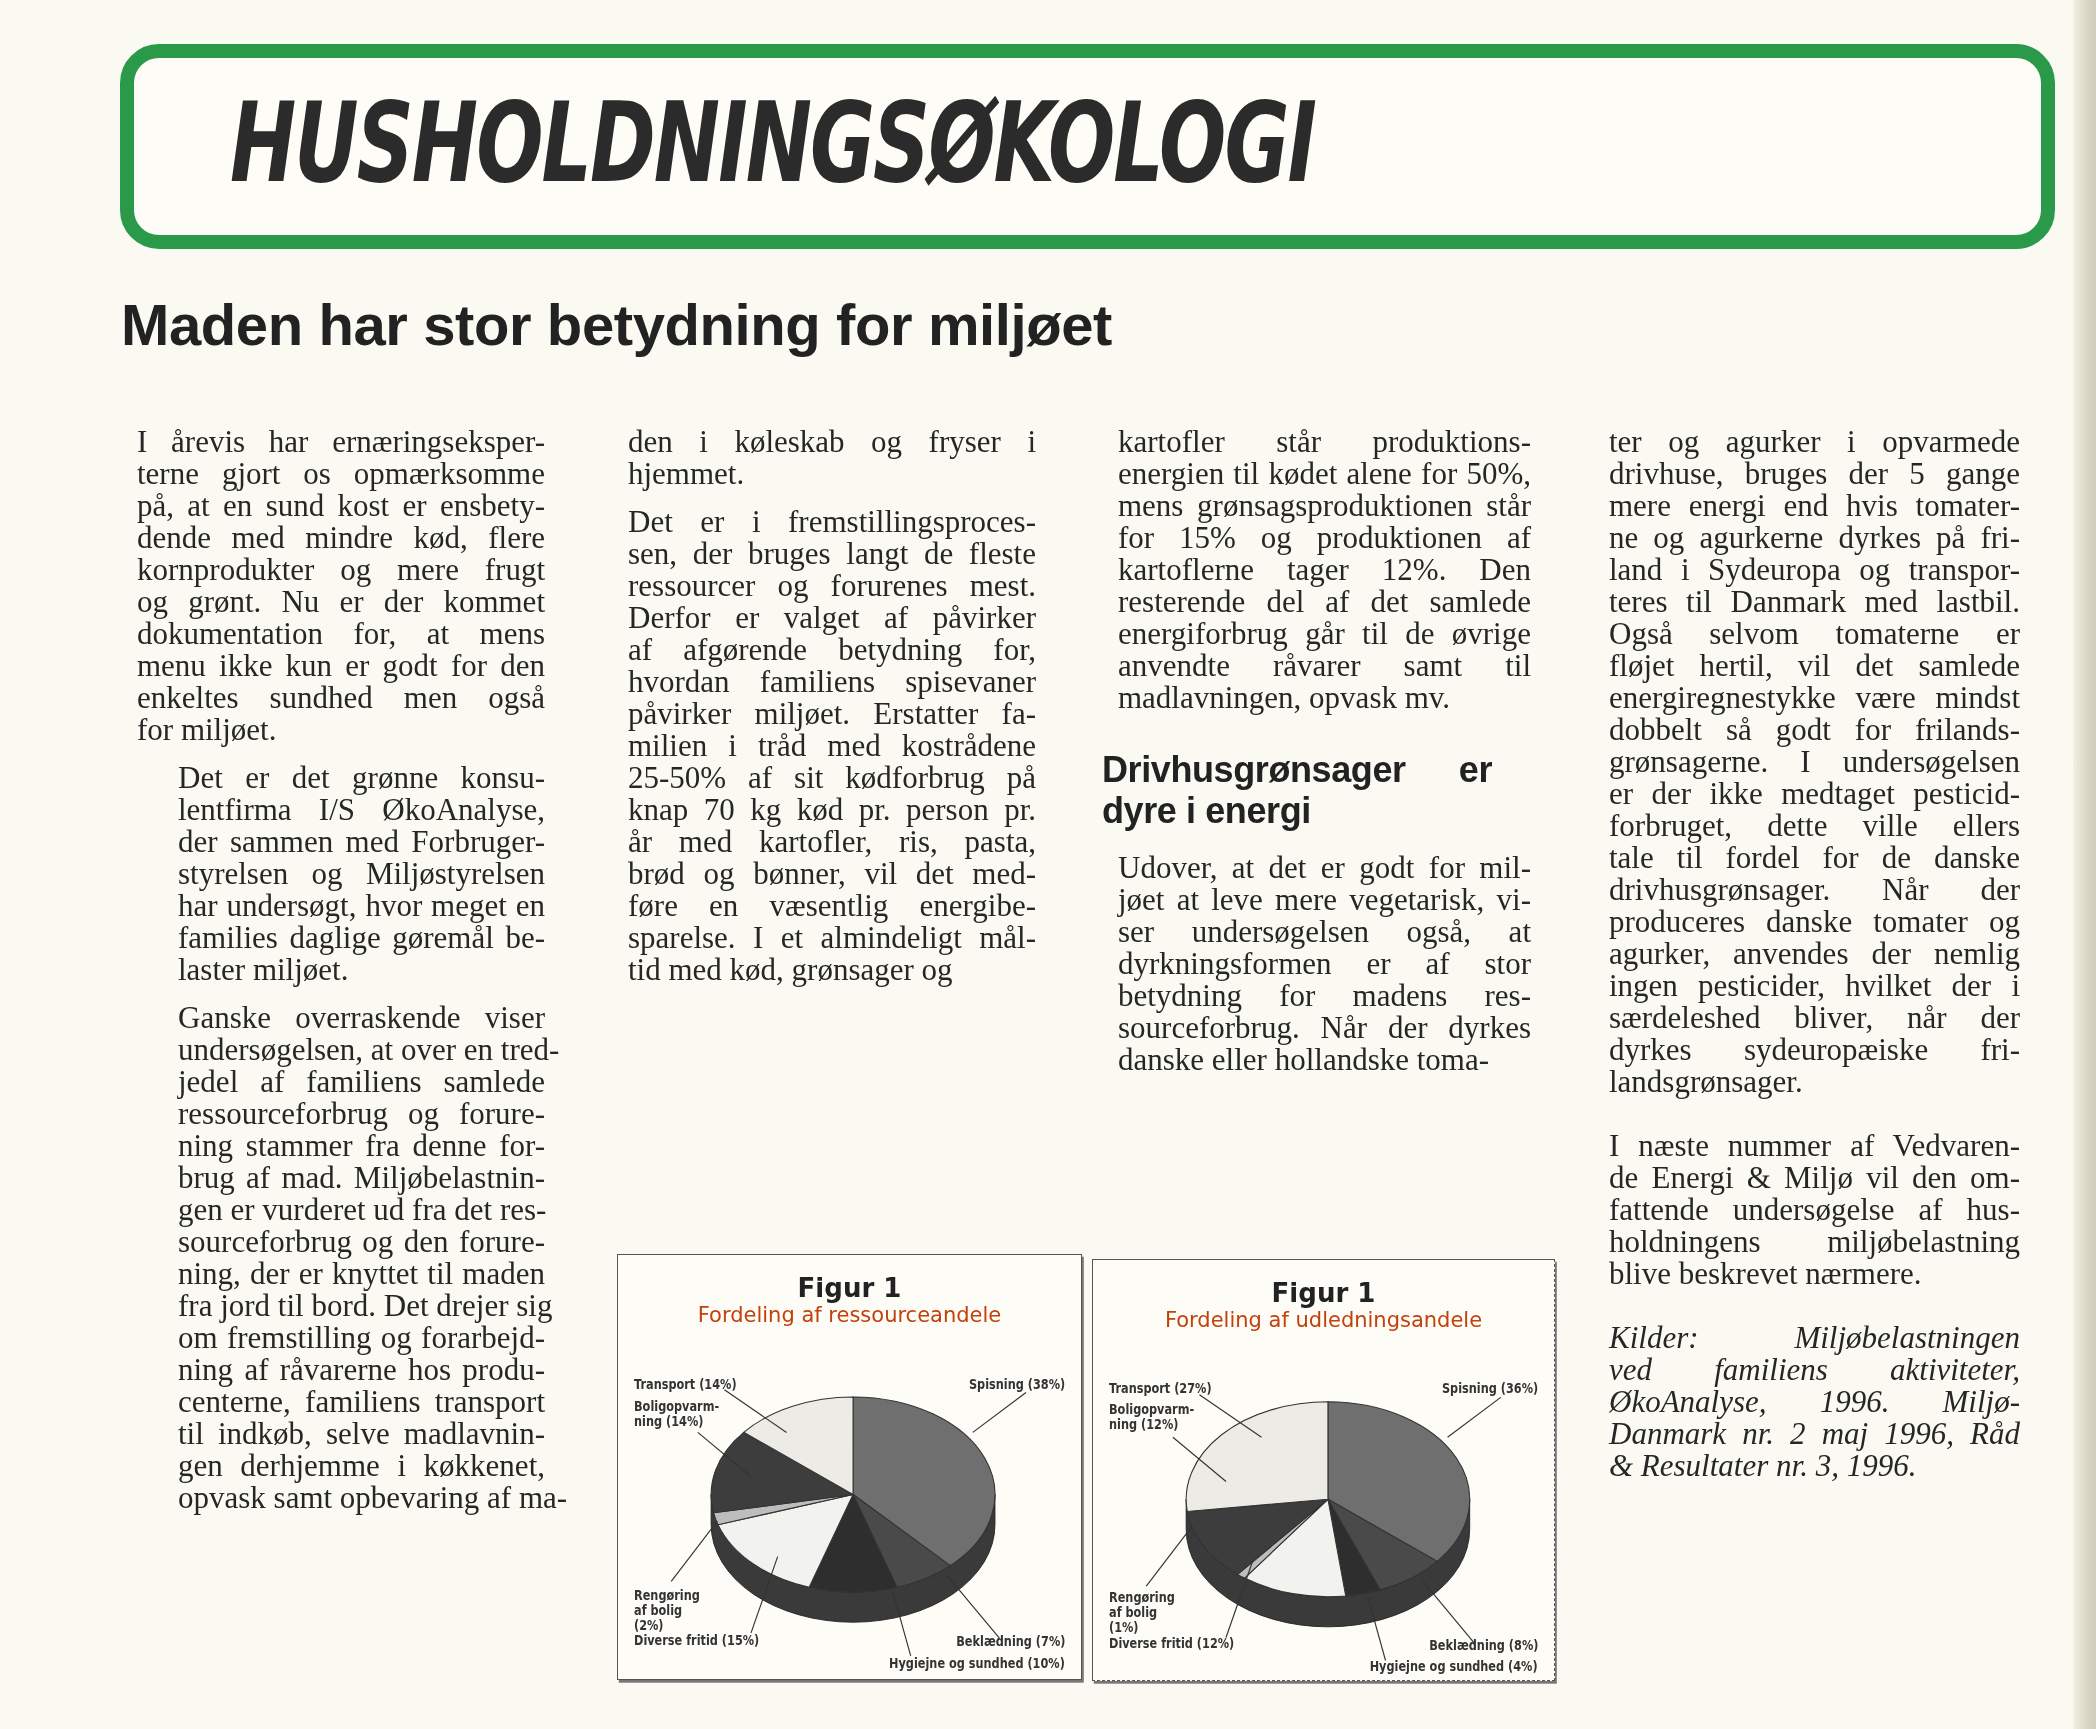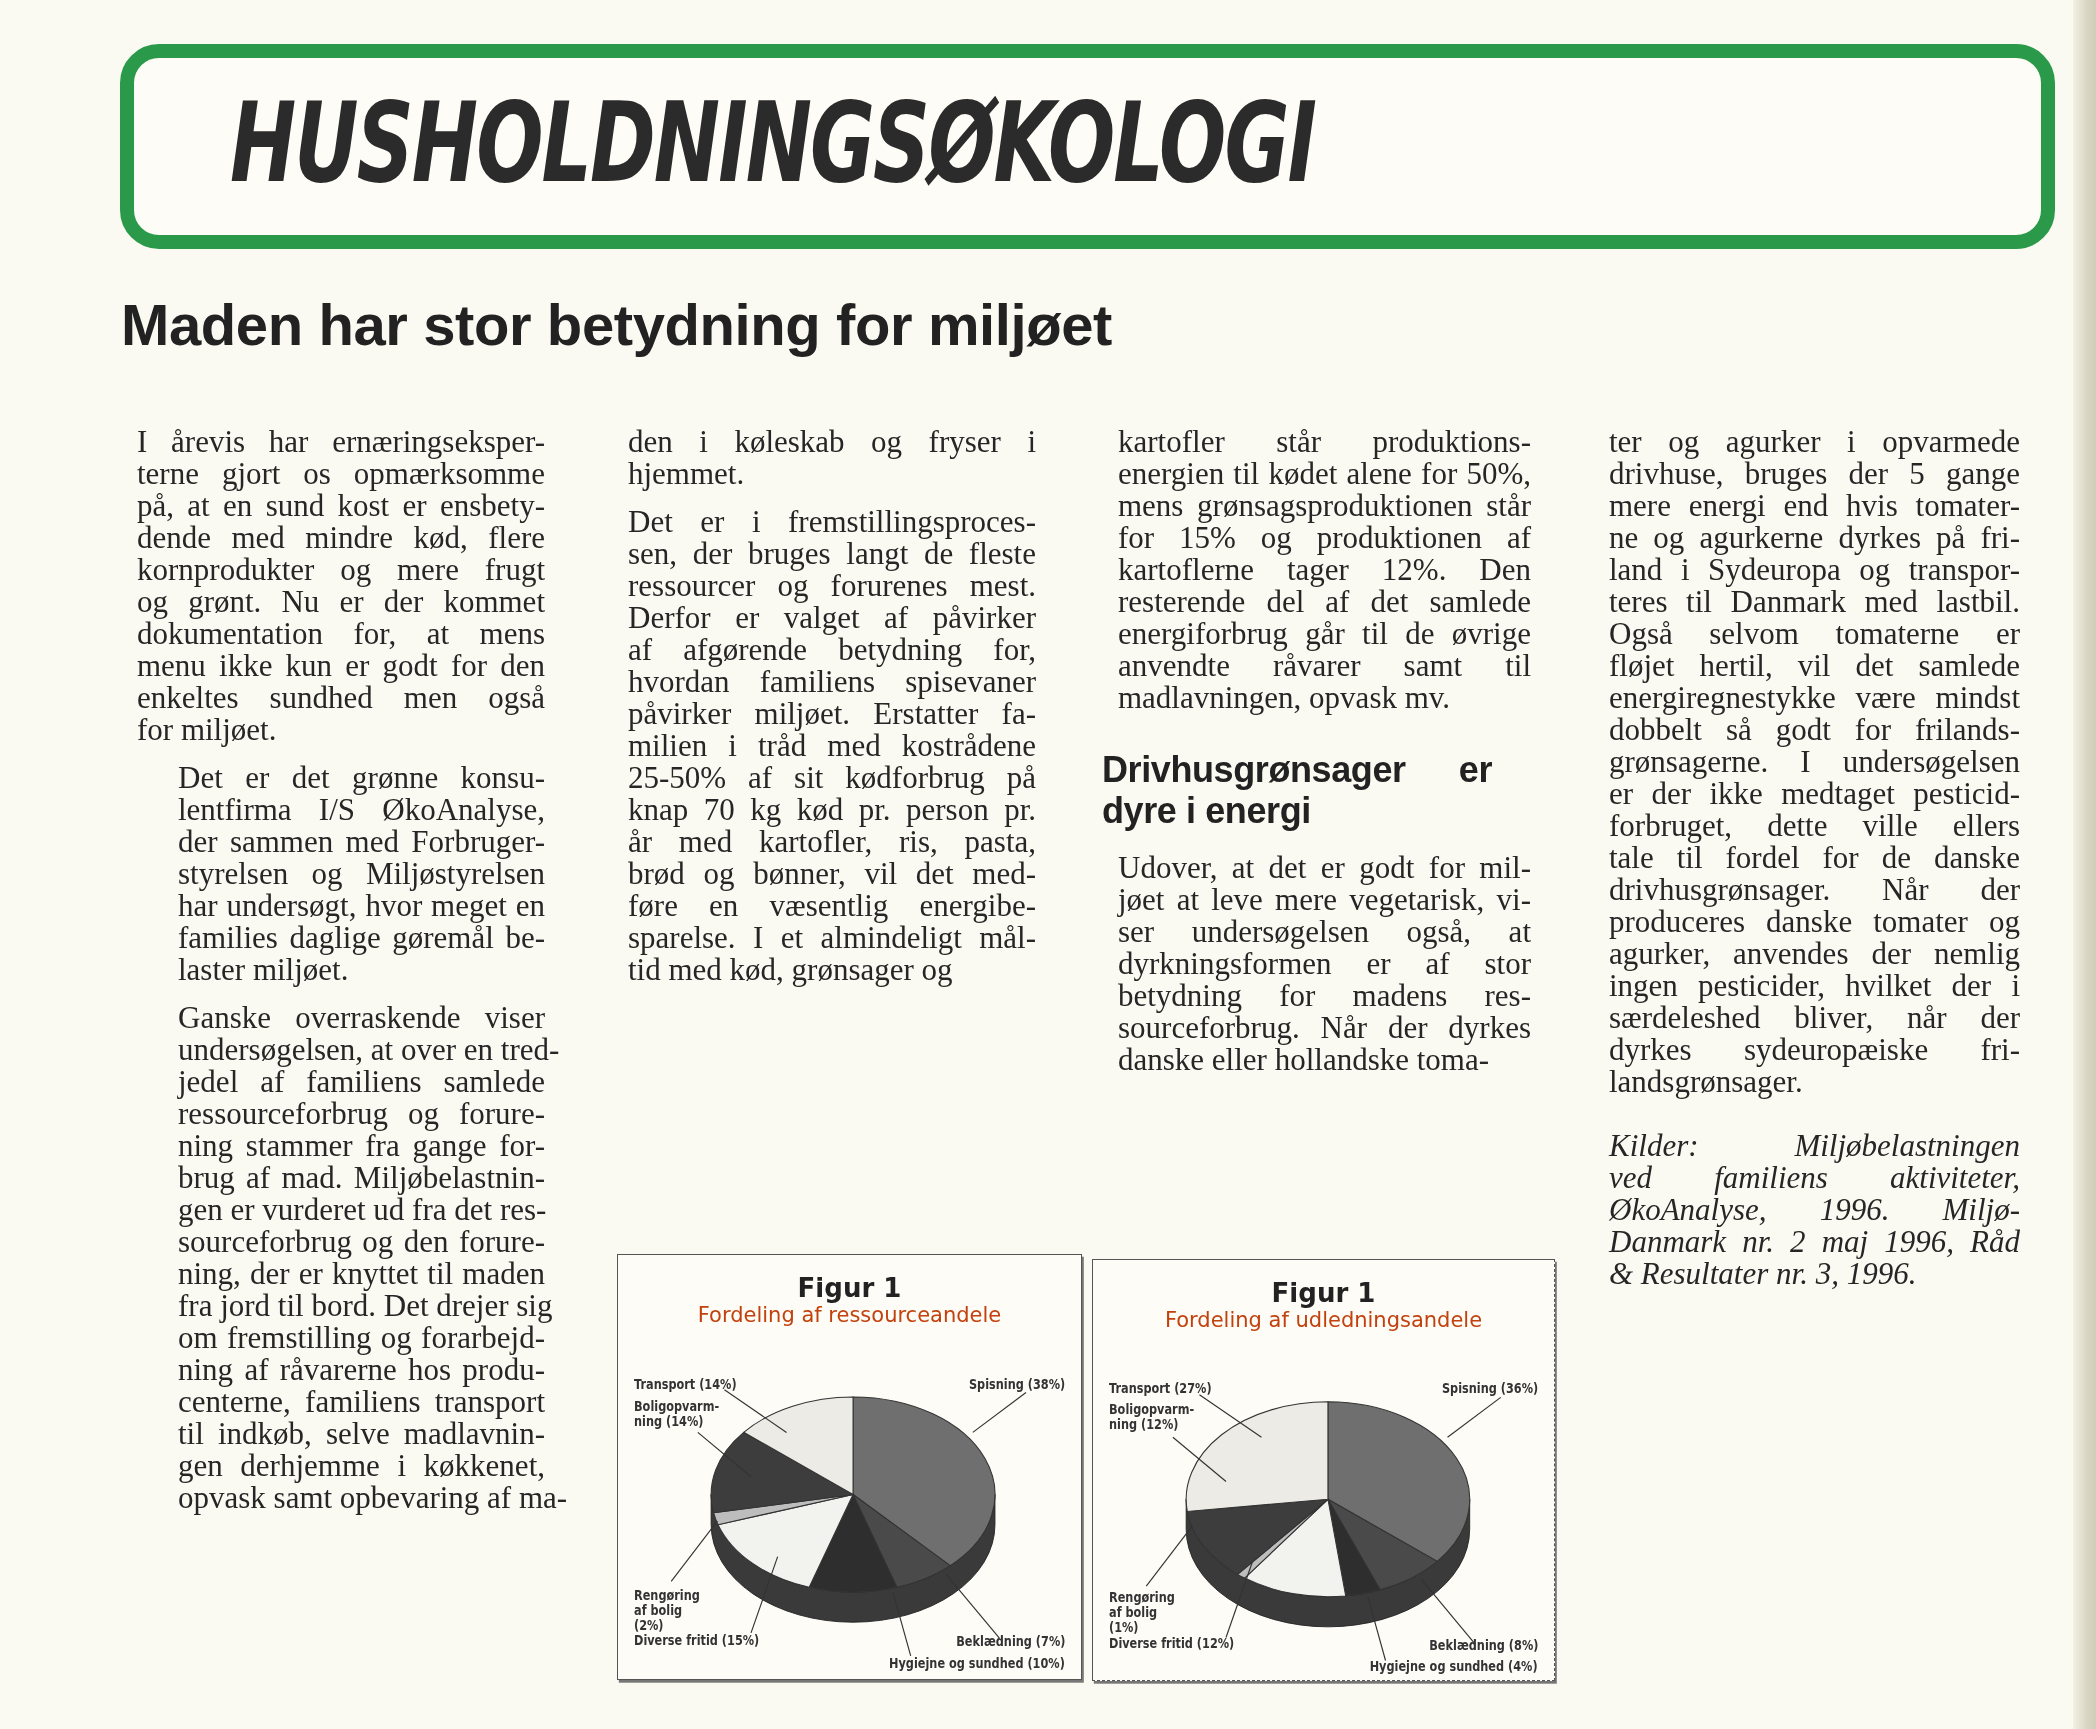--- a/index.html
+++ b/index.html
@@ -104,21 +104,21 @@
       <span class="line">styrelsen og Miljøstyrelsen</span>
       <span class="line">har undersøgt, hvor meget en</span>
       <span class="line">families daglige gøremål be-</span>
       <span class="line last">laster miljøet.</span>
     </p>
     <p class="indent">
       <span class="line">Ganske overraskende viser</span>
       <span class="line">undersøgelsen, at over en tred-</span>
       <span class="line">jedel af familiens samlede</span>
       <span class="line">ressourceforbrug og forure-</span>
-      <span class="line">ning stammer fra gange for-</span>
+      <span class="line">ning stammer fra denne for-</span>
       <span class="line">brug af mad. Miljøbelastnin-</span>
       <span class="line">gen er vurderet ud fra det res-</span>
       <span class="line">sourceforbrug og den forure-</span>
       <span class="line">ning, der er knyttet til maden</span>
       <span class="line">fra jord til bord. Det drejer sig</span>
       <span class="line">om fremstilling og forarbejd-</span>
       <span class="line">ning af råvarerne hos produ-</span>
       <span class="line">centerne, familiens transport</span>
       <span class="line">til indkøb, selve madlavnin-</span>
       <span class="line">gen derhjemme i køkkenet,</span>
@@ -187,20 +187,27 @@
       <span class="line">er der ikke medtaget pesticid-</span>
       <span class="line">forbruget, dette ville ellers</span>
       <span class="line">tale til fordel for de danske</span>
       <span class="line">drivhusgrønsager. Når der</span>
       <span class="line">produceres danske tomater og</span>
       <span class="line">agurker, anvendes der nemlig</span>
       <span class="line">ingen pesticider, hvilket der i</span>
       <span class="line">særdeleshed bliver, når der</span>
       <span class="line">dyrkes sydeuropæiske fri-</span>
       <span class="line last">landsgrønsager.</span>
+    </p>
+    <p style="margin-top: 32px;">
+      <span class="line">I næste nummer af Vedvaren-</span>
+      <span class="line">de Energi &amp; Miljø vil den om-</span>
+      <span class="line">fattende undersøgelse af hus-</span>
+      <span class="line">holdningens miljøbelastning</span>
+      <span class="line last">blive beskrevet nærmere.</span>
     </p>
     <p class="sources" style="margin-top: 32px;">
       <span class="line">Kilder: Miljøbelastningen</span>
       <span class="line">ved familiens aktiviteter,</span>
       <span class="line">ØkoAnalyse, 1996. Miljø-</span>
       <span class="line">Danmark nr. 2 maj 1996, Råd</span>
       <span class="line last">&amp; Resultater nr. 3, 1996.</span>
     </p>
   </div>
 

